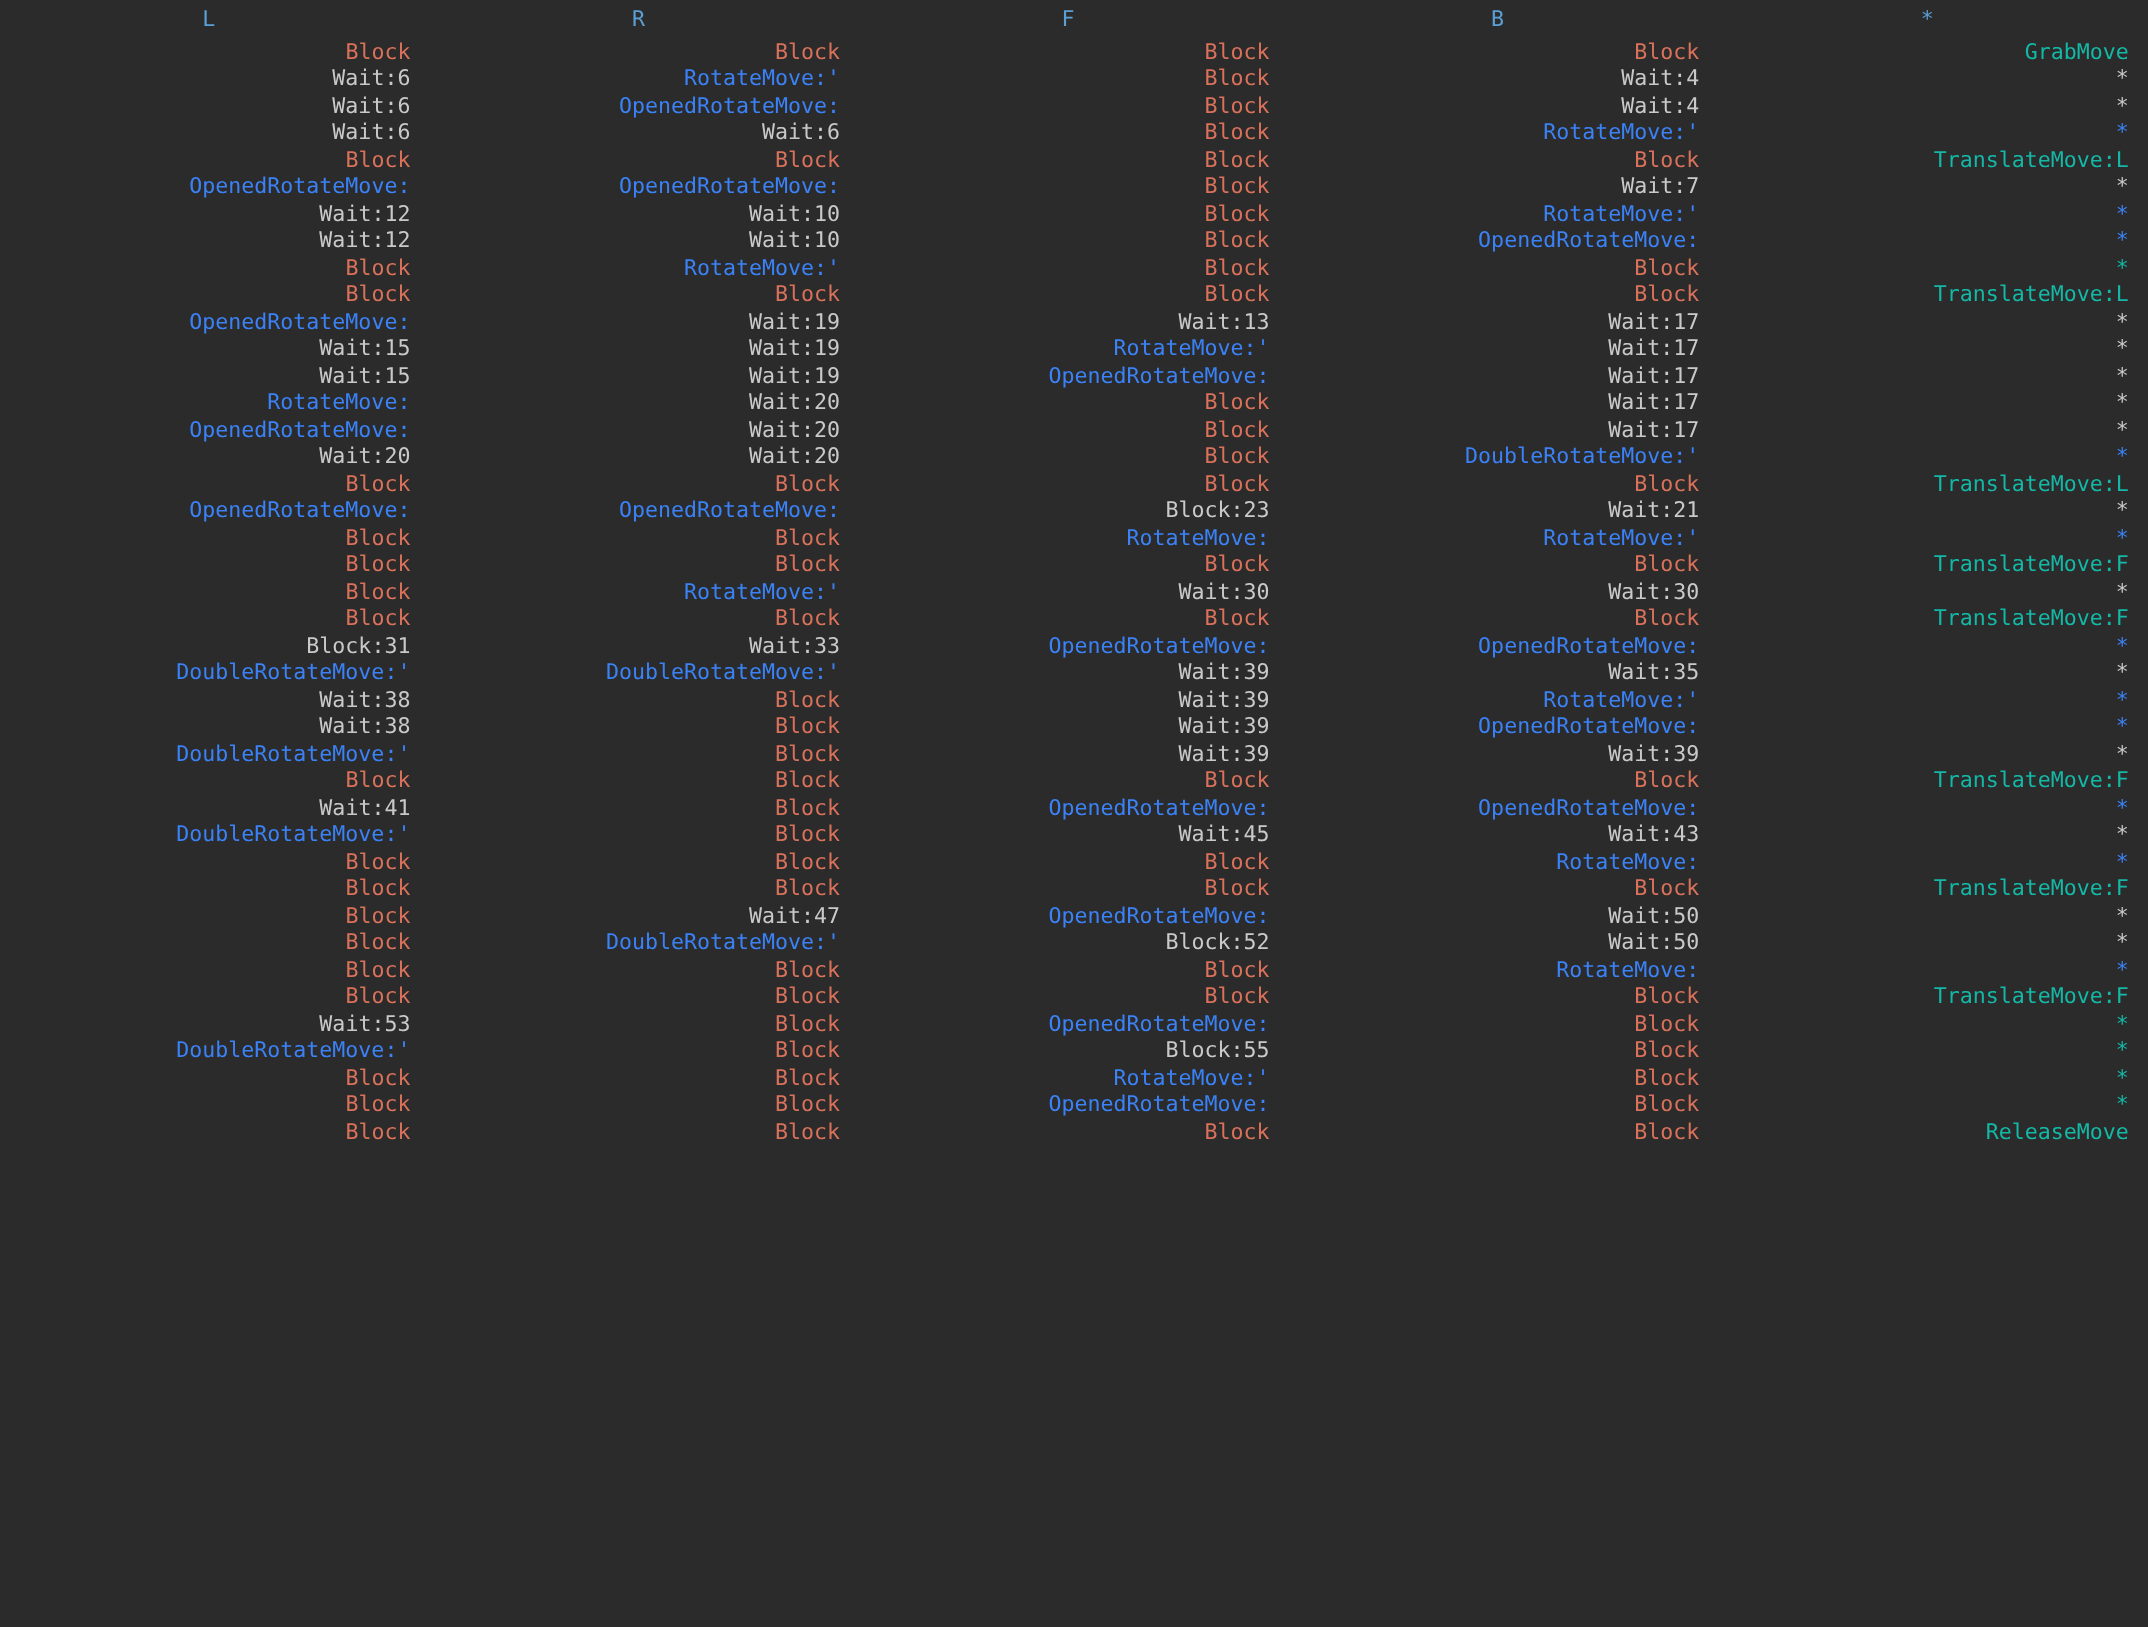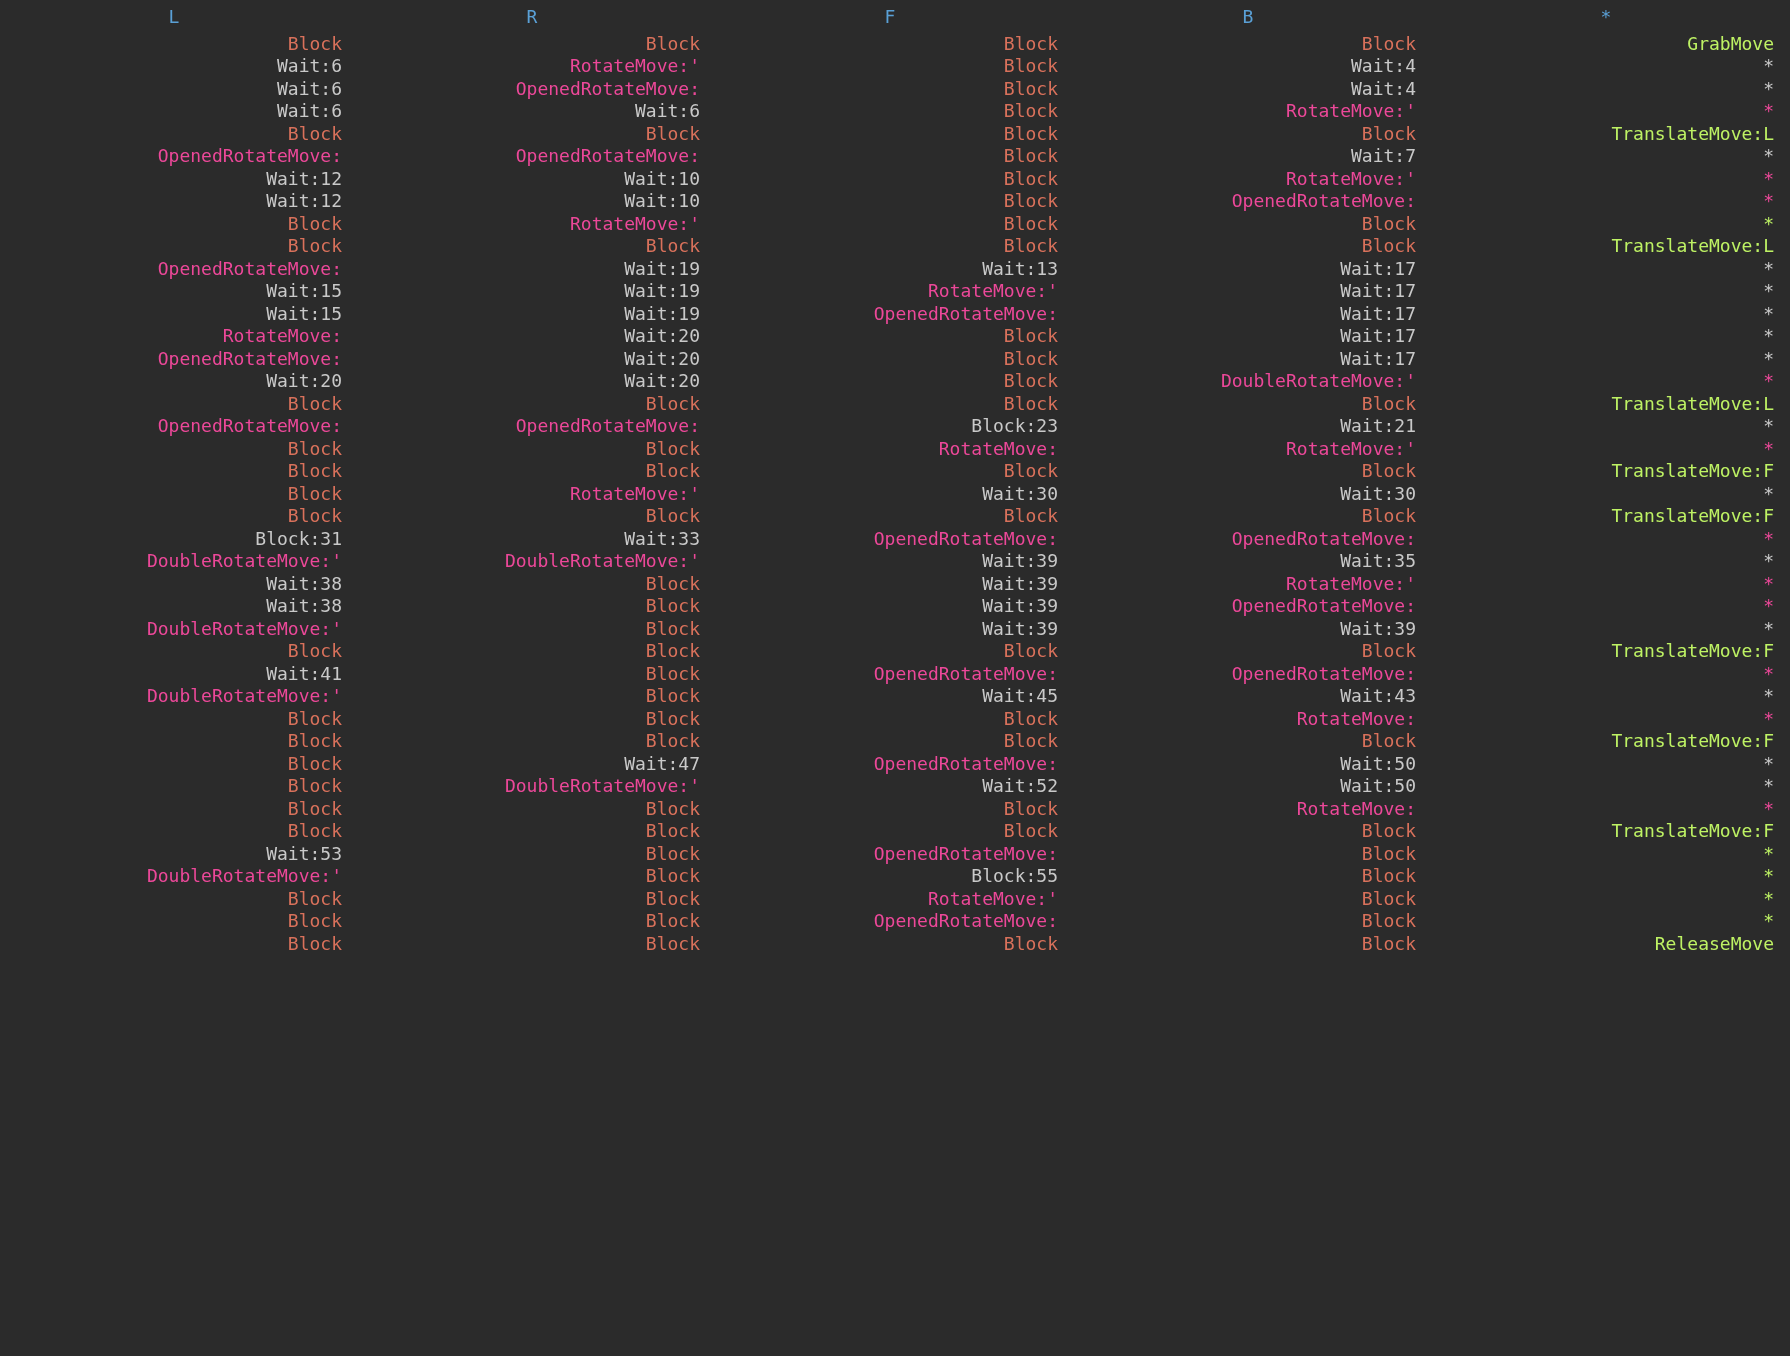--- a/index.html
+++ b/index.html
@@ -28,22 +28,22 @@
   }
   .cell {
     text-align: right;
     white-space: pre;
     padding: 0 6px 0 0;
   }
   
   .c-hdr   { color: #5aa0d6; }
   .c-block { color: #d9715b; }
   .c-white { color: #c9c9c9; }
-  .c-gold  { color: #ec4899; }
-  .c-red   { color: #bef264; }
+  .c-gold  { color: #3b82f6; }
+  .c-red   { color: #14b8a6; }
 </style>
 </head>
 <body>
 
 <div class="grid" id="grid">
     <div class="col">
       <div class="hdr c-hdr">L</div>
       <div class="cell c-block">Block</div>
       <div class="cell c-white">Wait:6</div>
       <div class="cell c-white">Wait:6</div>
@@ -158,21 +158,21 @@
       <div class="cell c-white">Wait:39</div>
       <div class="cell c-white">Wait:39</div>
       <div class="cell c-white">Wait:39</div>
       <div class="cell c-white">Wait:39</div>
       <div class="cell c-block">Block</div>
       <div class="cell c-gold">OpenedRotateMove:</div>
       <div class="cell c-white">Wait:45</div>
       <div class="cell c-block">Block</div>
       <div class="cell c-block">Block</div>
       <div class="cell c-gold">OpenedRotateMove:</div>
-      <div class="cell c-white">Wait:52</div>
+      <div class="cell c-white">Block:52</div>
       <div class="cell c-block">Block</div>
       <div class="cell c-block">Block</div>
       <div class="cell c-gold">OpenedRotateMove:</div>
       <div class="cell c-white">Block:55</div>
       <div class="cell c-gold">RotateMove:'</div>
       <div class="cell c-gold">OpenedRotateMove:</div>
       <div class="cell c-block">Block</div>
     </div>
     <div class="col">
       <div class="hdr c-hdr">B</div>

